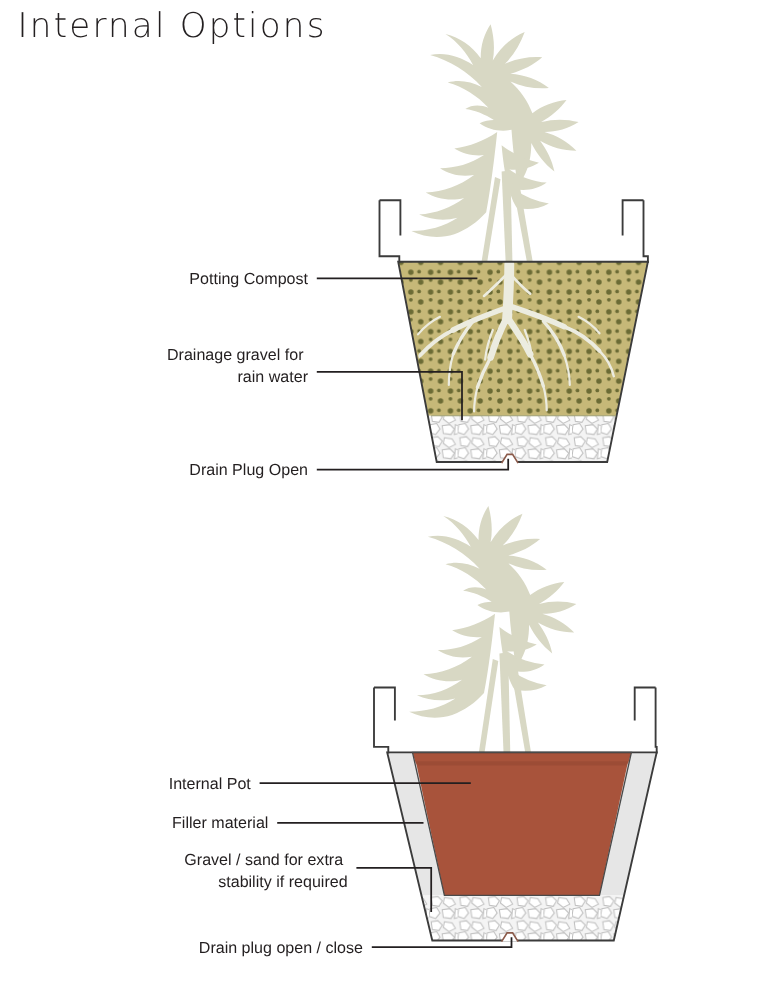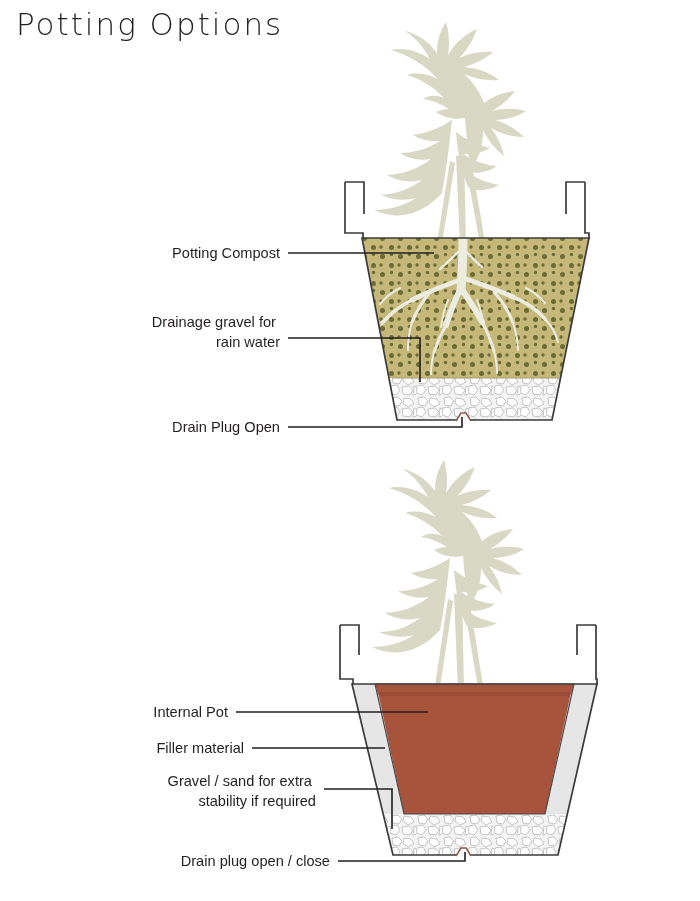--- a/index.html
+++ b/index.html
@@ -24,21 +24,21 @@
   }
   .lead{stroke:#231f20;stroke-width:1.6px;fill:none;stroke-linecap:butt;stroke-linejoin:miter;}
   .potline{stroke:#3b3b3b;stroke-width:1.7px;fill:none;stroke-linejoin:miter;}
   .potline-thin{stroke:#4a4a4a;stroke-width:1.2px;fill:none;}
 </style>
 </head>
 <body>
 
 <div class="page">
 
-  <div id="title">Potting Options</div>
+  <div id="title">Internal Options</div>
 
   <svg class="diagram" viewBox="0 0 700 901" aria-hidden="true">
     <defs>
 
       <pattern id="compostPat" width="18" height="18" patternUnits="userSpaceOnUse">
         <rect width="18" height="18" fill="#c6b878"></rect>
         <circle cx="4.5" cy="4.5" r="2.5" fill="#6b6b35"></circle>
         <circle cx="13.5" cy="13.5" r="2.5" fill="#6b6b35"></circle>
         <circle cx="13.5" cy="2.5" r="1.7" fill="#6b6b35"></circle>
         <circle cx="3.0" cy="13.0" r="1.7" fill="#6b6b35"></circle>

